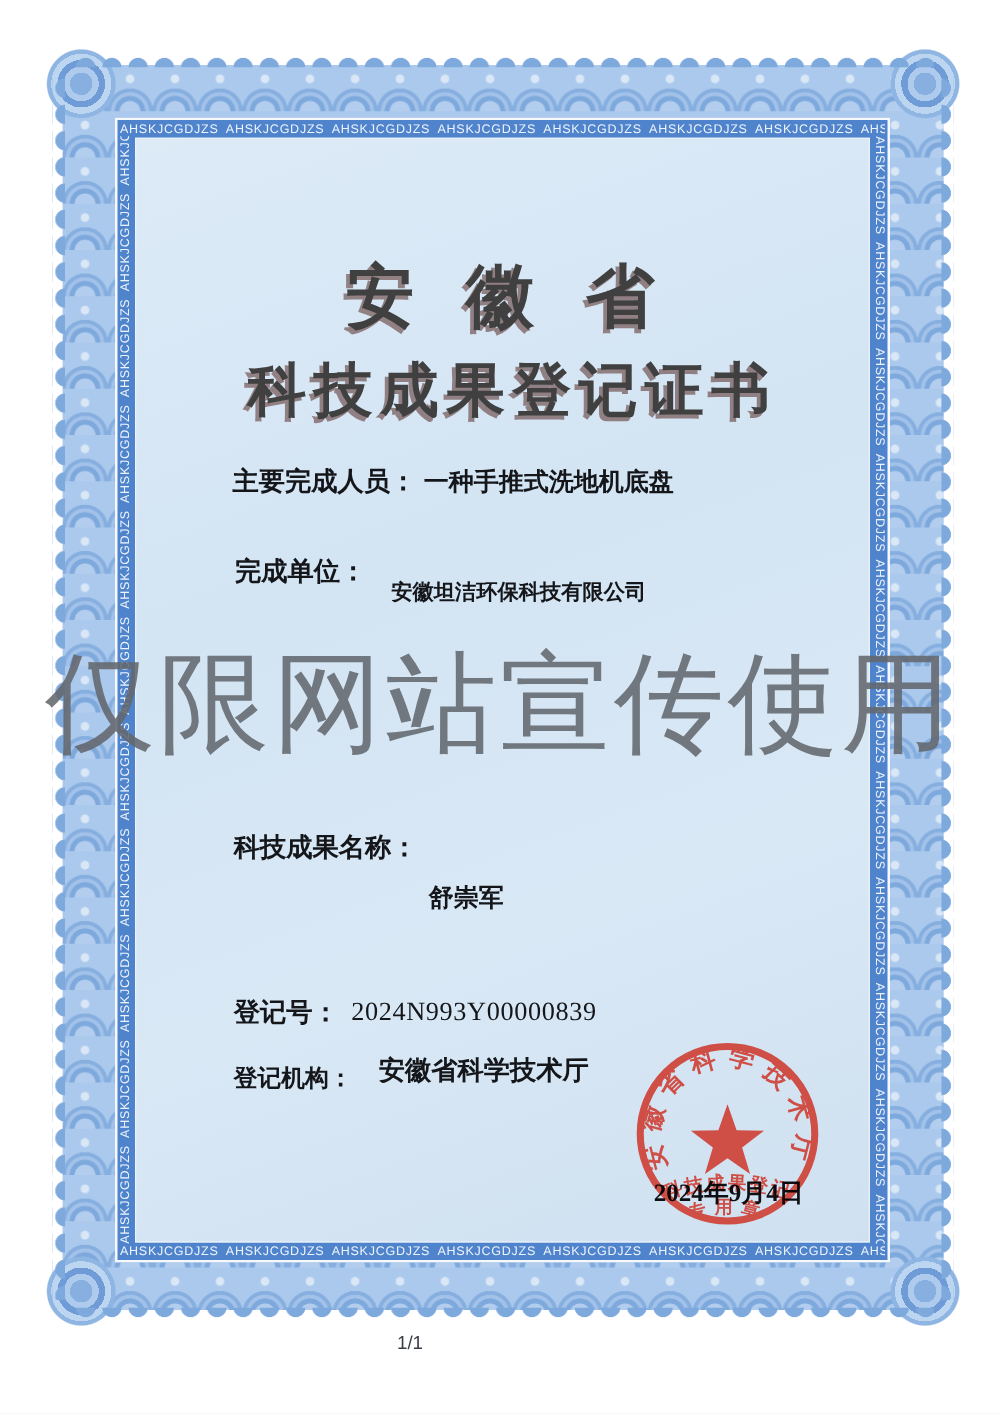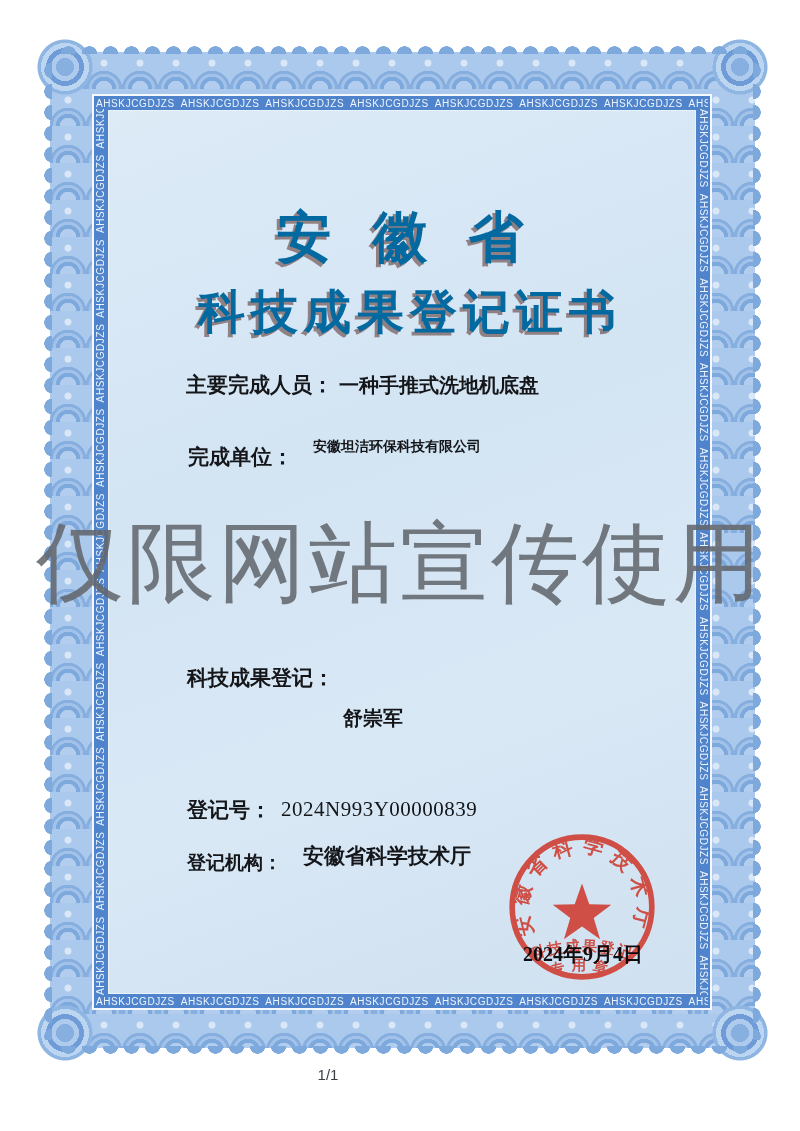--- a/index.html
+++ b/index.html
@@ -50,30 +50,30 @@
 
   
   .paper{
     position:absolute;left:108px;top:110px;width:588px;height:884px;z-index:3;
     background:linear-gradient(160deg,#ddebf7 0%,#d3e4f3 38%,#d9e8f5 68%,#cfe0f0 100%);
     box-shadow:inset 0 0 0 1px #eaf2fa;
   }
 
   
   .title{position:absolute;left:0;width:800px;text-align:center;font-weight:700;
-    color:#0369a1;text-shadow:-3px 3px 0 rgba(75,25,18,.5);z-index:4;}
+    color:#404040;text-shadow:-3px 3px 0 rgba(75,25,18,.5);z-index:4;}
   .title1{top:201px;font-size:55px;letter-spacing:41px;padding-left:41px;box-sizing:border-box;}
   .title2{top:281px;font-size:47px;letter-spacing:6px;padding-left:20px;box-sizing:border-box;}
 
   
   .fld{position:absolute;color:#14161a;font-weight:700;white-space:nowrap;z-index:4;}
   .l1{left:186px;top:371px;font-size:21px;}
   .v1{left:339px;top:372px;font-size:20px;}
   .l2{left:188px;top:443px;font-size:21px;}
-  .v2{left:313px;top:438px;font-size:14px;}
+  .v2{left:313px;top:462px;font-size:17px;}
   .l3{left:187px;top:664px;font-size:21px;}
   .v3{left:343px;top:665px;font-size:20px;margin-top:40px;}
   .l4{left:187px;top:796px;font-size:21px;}
   .v4{left:281px;top:797px;font-size:21px;font-weight:400;letter-spacing:.5px;}
   .l5{left:187px;top:850px;font-size:19px;}
   .v5{left:303px;top:842px;font-size:21px;}
 
   
   .watermark{
     position:absolute;left:-8px;width:816px;top:514px;z-index:9;
@@ -120,21 +120,21 @@
 
 <div class="title title1">安徽省</div>
 <div class="title title2">科技成果登记证书</div>
 
 <span class="fld l1">主要完成人员：</span>
 <span class="fld v1">一种手推式洗地机底盘</span>
 
 <span class="fld l2">完成单位：</span>
 <span class="fld v2">安徽坦洁环保科技有限公司</span>
 
-<span class="fld l3">科技成果登记：</span>
+<span class="fld l3">科技成果名称：</span>
 <span class="fld v3">舒崇军</span>
 
 <span class="fld l4">登记号：</span>
 <span class="fld v4">2024N993Y00000839</span>
 
 <span class="fld l5">登记机构：</span>
 <span class="fld v5">安徽省科学技术厅</span>
 
 <svg class="seal" viewBox="0 0 150 150">
   <defs>

